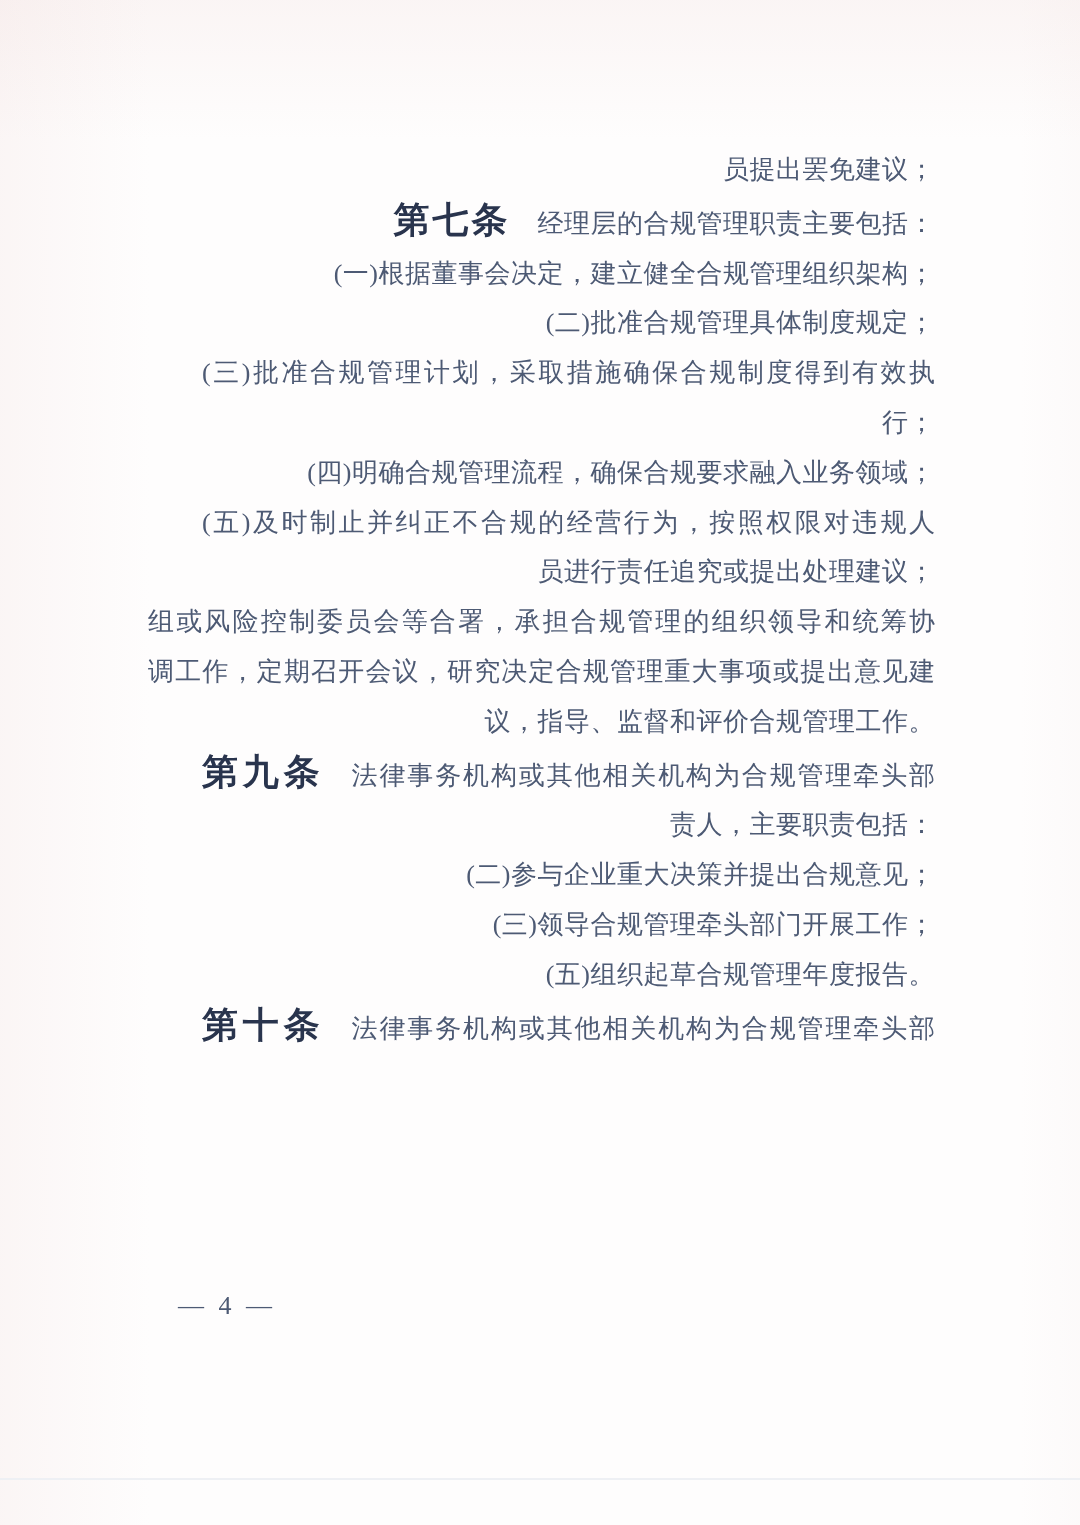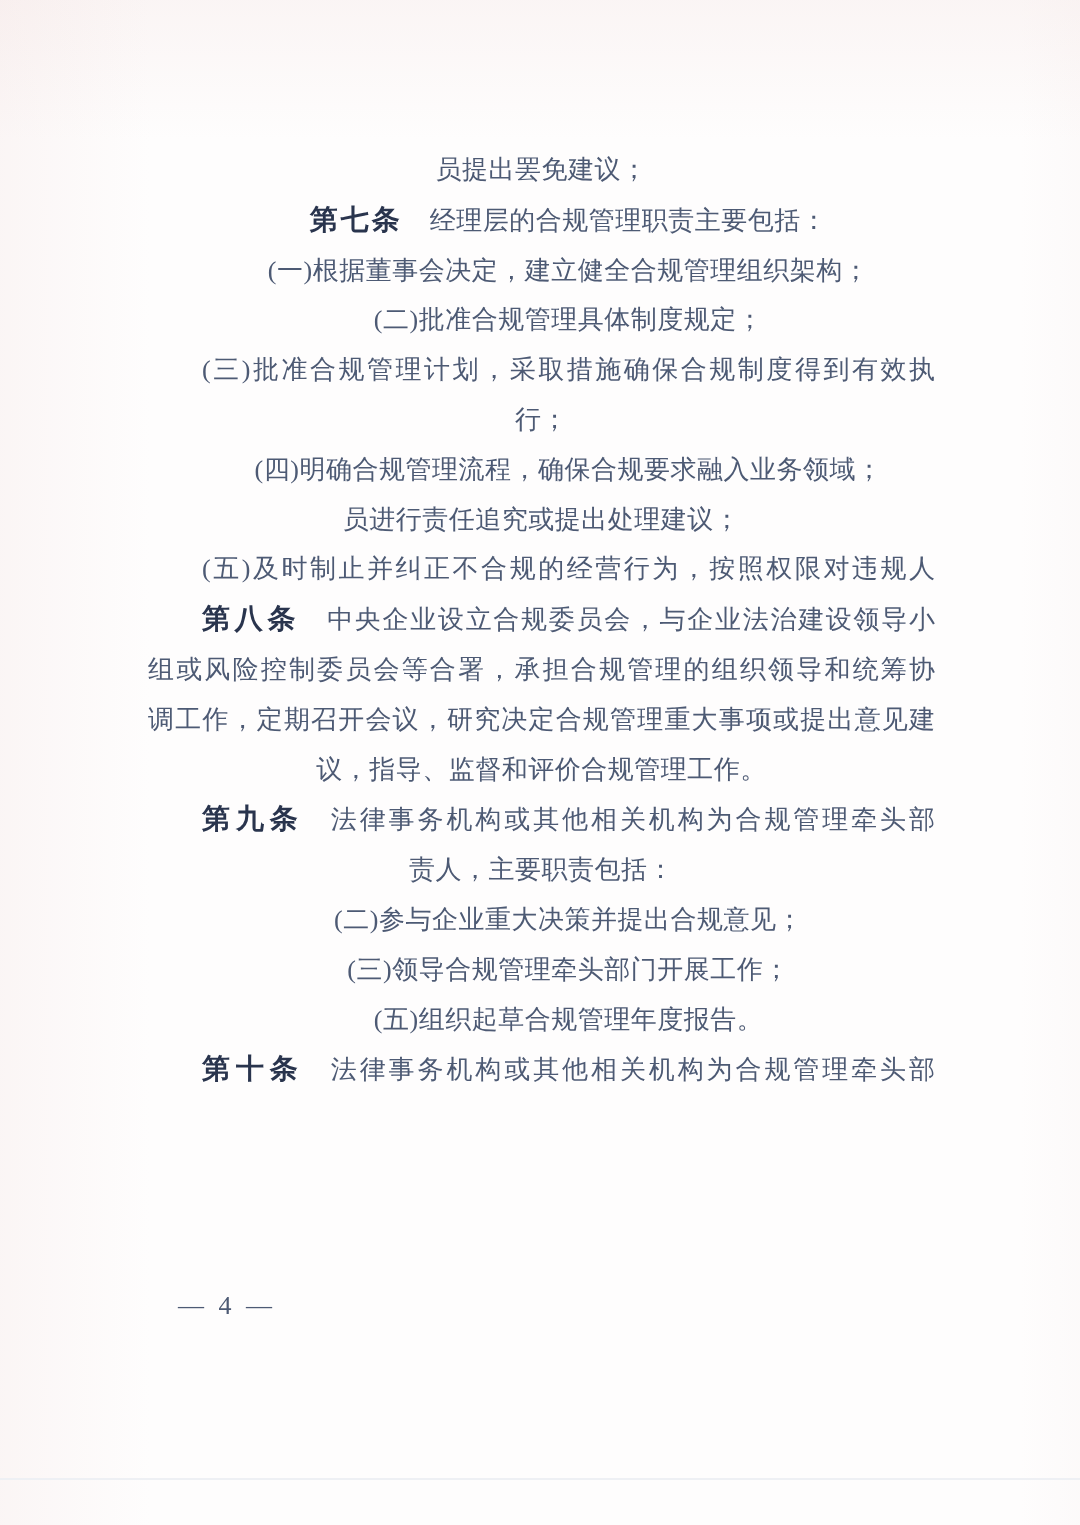--- a/index.html
+++ b/index.html
@@ -24,36 +24,36 @@
     left: 148px;
     top: 145px;
     width: 787px;
     font-size: 26px;
     line-height: 49.8px;
     color: var(--ink, #4d5a74);
     letter-spacing: 0.5px;
   }
   .line {
     white-space: nowrap;
-    text-align: center;
+    text-align: right;
   }
   .line.indent {
     text-indent: 54px;
   }
   .line.fill {
     white-space: normal;
     text-align: justify;
     text-align-last: justify;
     text-justify: inter-character;
     letter-spacing: 0;
   }
   .art {
     font-family: "Liberation Sans", "DejaVu Sans", sans-serif;
     font-weight: 700;
-    font-size: 28px;
+    font-size: 36px;
     color: var(--ink-bold, #29344d);
     margin-right: 27px;
     letter-spacing: 3px;
   }
   .footer {
     position: absolute;
     left: 178px;
     top: 1291px;
     font-size: 26px;
     letter-spacing: 4px;
@@ -74,23 +74,22 @@
 <div class="page" style="--ink: #4d5a74; --ink-bold: #29344d;">
   <div class="textblock">
 
     <div class="line">员提出罢免建议；</div>
     <div class="line indent"><b class="art">第七条</b><span>经理层的合规管理职责主要包括：</span></div>
     <div class="line indent">(一)根据董事会决定，建立健全合规管理组织架构；</div>
     <div class="line indent">(二)批准合规管理具体制度规定；</div>
     <div class="line indent fill">(三)批准合规管理计划，采取措施确保合规制度得到有效执</div>
     <div class="line">行；</div>
     <div class="line indent">(四)明确合规管理流程，确保合规要求融入业务领域；</div>
+    <div class="line indent fill">(五)及时制止并纠正不合规的经营行为，按照权限对违规人</div>
     <div class="line">员进行责任追究或提出处理建议；</div>
-    <div class="line indent fill">(五)及时制止并纠正不合规的经营行为，按照权限对违规人</div>
-    <div class="line indent fill"><b class="art">第八条</b><span>中央企业设立合规委员会，与企业法治建设领导小</span></div>
     <div class="line fill">组或风险控制委员会等合署，承担合规管理的组织领导和统筹协</div>
     <div class="line fill">调工作，定期召开会议，研究决定合规管理重大事项或提出意见建</div>
     <div class="line">议，指导、监督和评价合规管理工作。</div>
     <div class="line indent fill"><b class="art">第九条</b><span>法律事务机构或其他相关机构为合规管理牵头部</span></div>
     <div class="line">责人，主要职责包括：</div>
     <div class="line indent">(二)参与企业重大决策并提出合规意见；</div>
     <div class="line indent">(三)领导合规管理牵头部门开展工作；</div>
     <div class="line indent">(五)组织起草合规管理年度报告。</div>
     <div class="line indent fill"><b class="art">第十条</b><span>法律事务机构或其他相关机构为合规管理牵头部</span></div>
 

